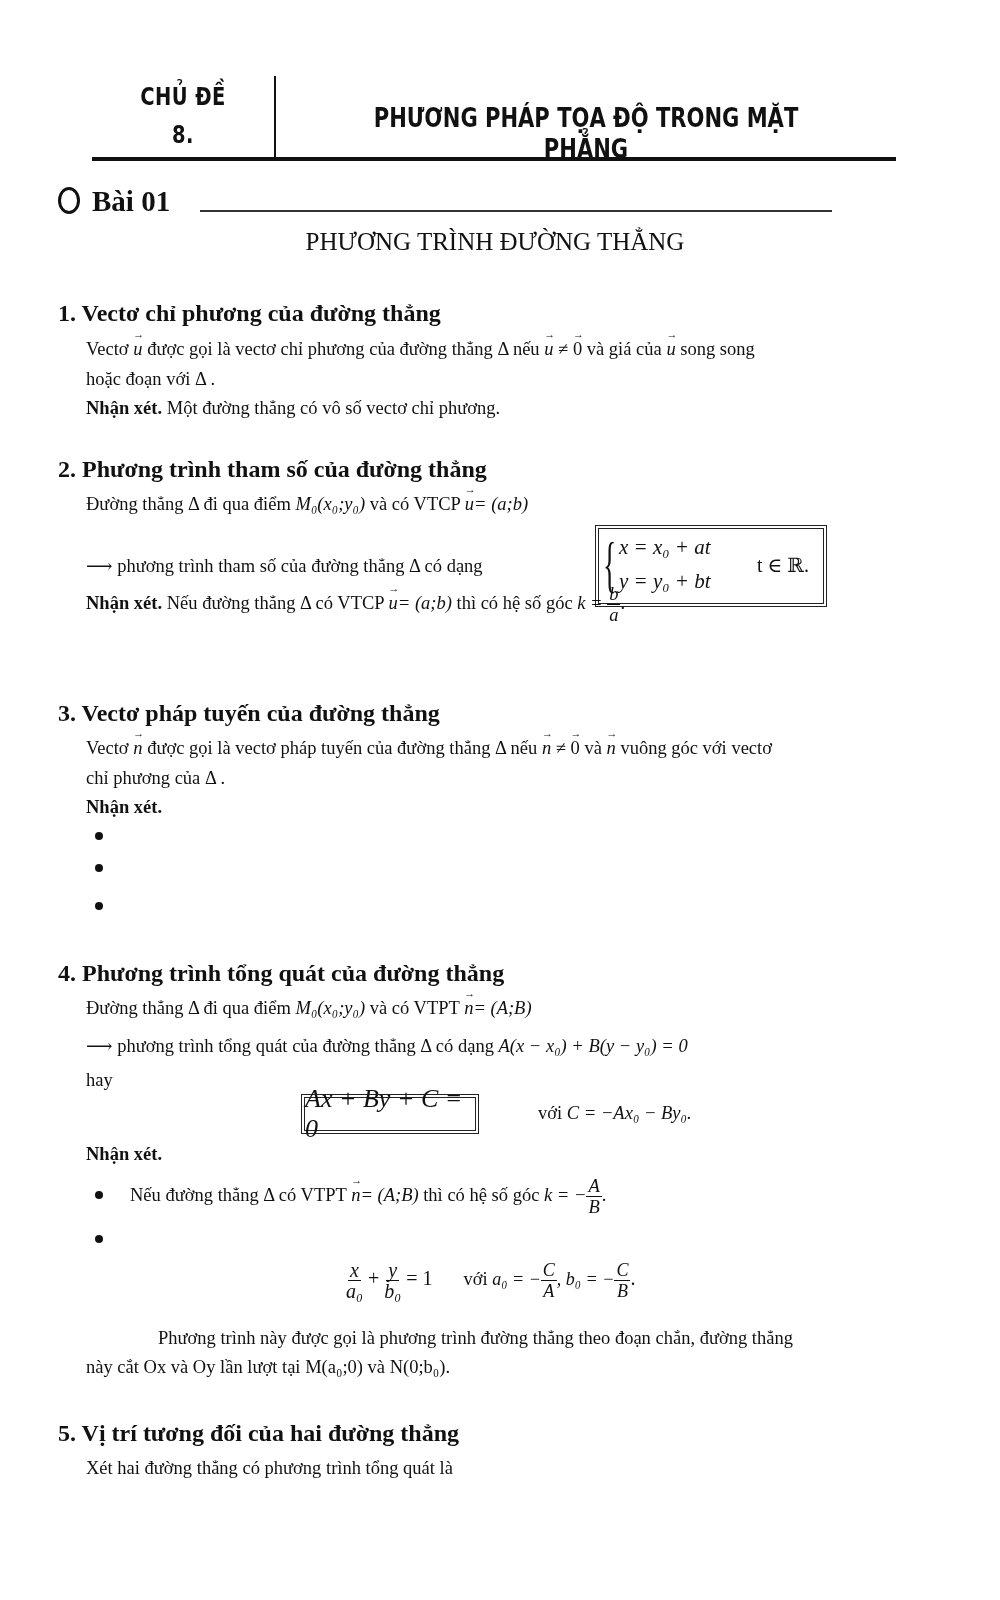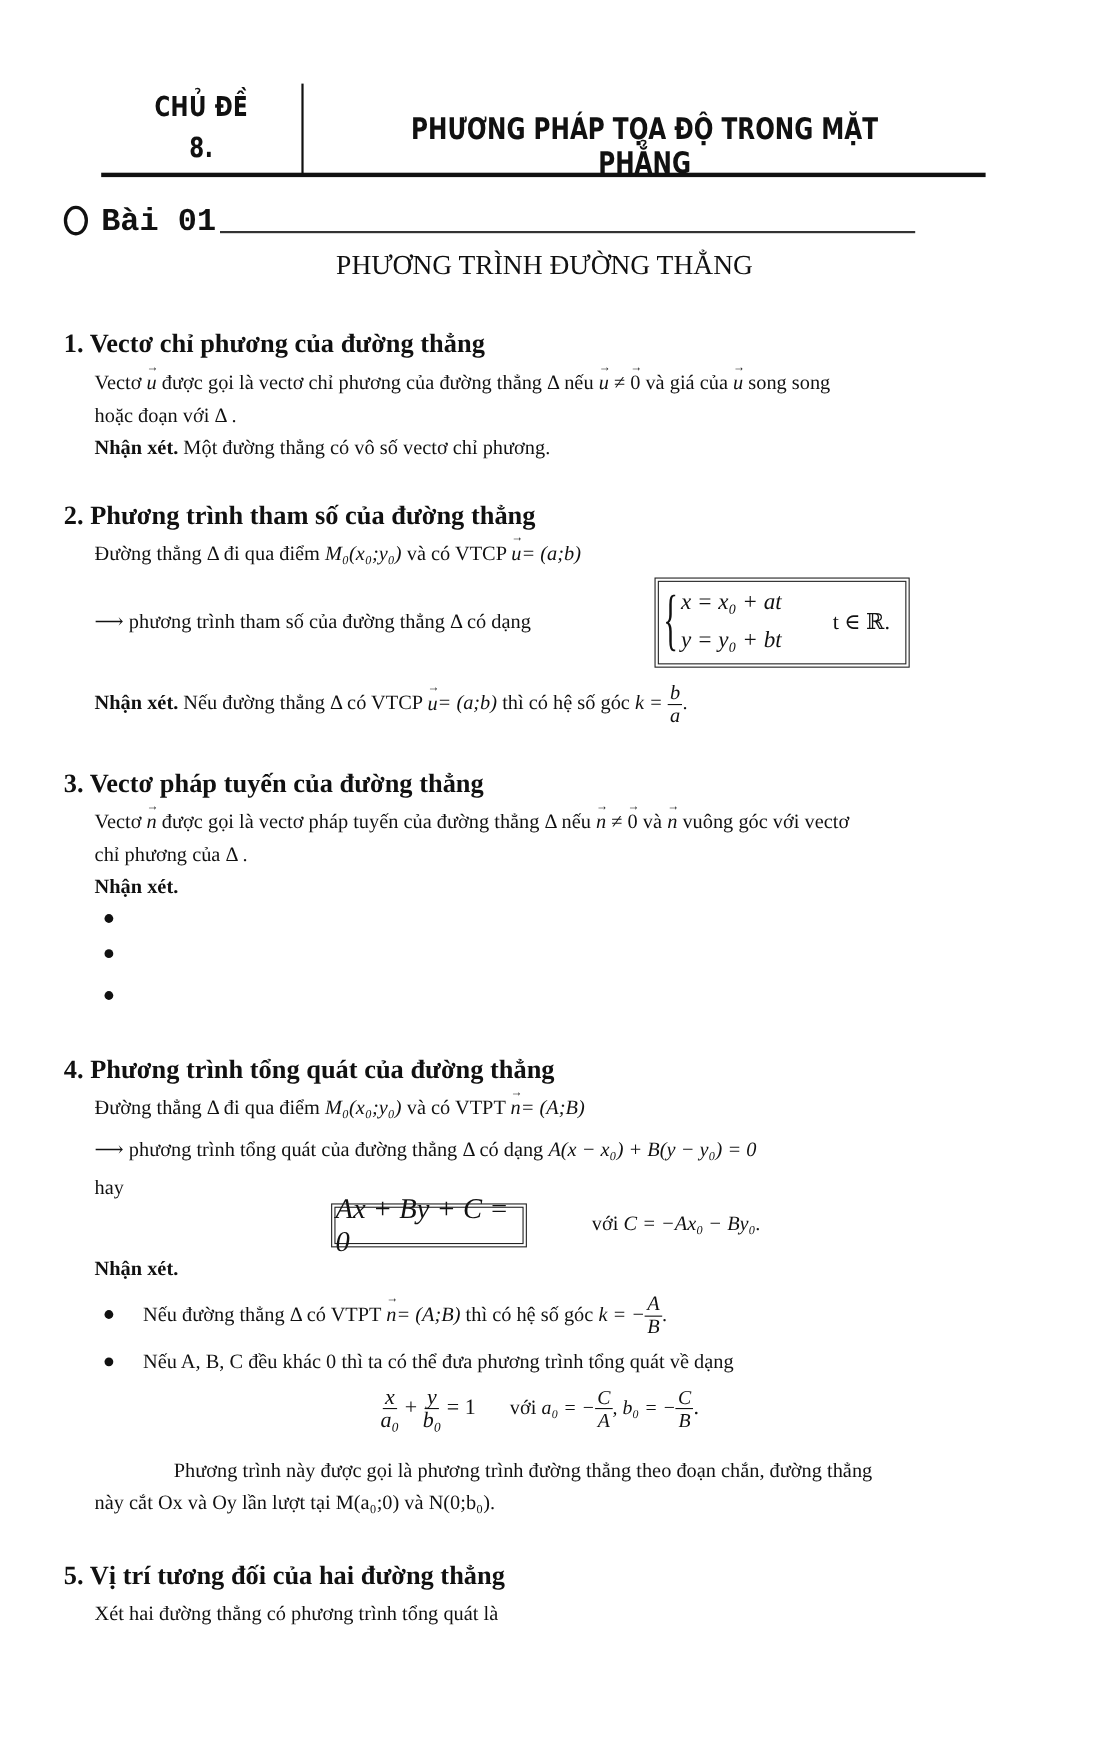--- a/index.html
+++ b/index.html
@@ -7,21 +7,21 @@
          font-family:"Liberation Serif","DejaVu Serif",serif; color:#111; }
   .abs { position:absolute; }
   .hdr-left { left:92px; top:78px; width:182px; text-align:center;
               font-family:"DejaVu Sans",sans-serif; font-weight:bold; font-size:25px;
               line-height:38px; transform:scaleX(0.78); transform-origin:center; letter-spacing:0.5px; }
   .hdr-vline { left:274px; top:76px; width:2px; height:82px; background:#111; }
   .hdr-title { left:276px; top:102px; width:620px; text-align:center;
                font-family:"DejaVu Sans",sans-serif; font-weight:bold; font-size:27px;
                transform:scaleX(0.78); transform-origin:center; }
   .hdr-hline { left:92px; top:157px; width:804px; height:4px; background:#111; }
-  .lesson { left:58px; top:185px; font-weight:bold; font-size:29px; display:flex; align-items:flex-end;font-family:Liberation Mono, monospace; }
+  .lesson { left:58px; top:185px; font-weight:bold; font-size:29px; display:flex; align-items:flex-end; }
   .lesson .circle { display:inline-block; width:16px; height:21px; border:3.5px solid #111;
                     border-radius:50%; margin-right:12px; margin-bottom:4px; }
   .lesson-line { left:200px; top:210px; width:632px; height:2px; background:#333; }
   .lesson-title { left:0; top:228px; width:990px; text-align:center; font-weight:normal; font-size:25px; }
   .sec { left:58px; font-weight:bold; font-size:24px; }
   .p { left:58px; font-size:18.5px; white-space:nowrap;margin-left:28px; }
   .i { font-style:italic; }
   .vec { position:relative; display:inline-block; font-style:italic; }
   .vec::before { content:"→"; position:absolute; top:-11px; left:0; font-size:11px; font-style:normal; }
   .bullet { left:95px; font-size:18.5px; white-space:nowrap; }
@@ -68,21 +68,21 @@
 <div class="abs p" style="top:494px">
   <span>Đường thẳng Δ đi qua điểm </span><span class="i">M₀(x₀;y₀)</span><span> và có VTCP </span><span class="vec">u</span><span class="i">= (a;b)</span>
 </div>
 <div class="abs p" style="top:555px">⟶ phương trình tham số của đường thẳng Δ có dạng</div>
 <div class="abs box sys">
   <span class="brace">{</span>
   <span class="l1">x = x₀ + at</span>
   <span class="l2">y = y₀ + bt</span>
   <span class="tr">t ∈ ℝ.</span>
 </div>
-<div class="abs p" style="top:620px">
+<div class="abs p" style="top:584px">
   <b>Nhận xét.</b><span> Nếu đường thẳng Δ có VTCP </span><span class="vec">u</span><span class="i">= (a;b)</span><span> thì có hệ số góc </span><span class="i">k = </span><span class="frac">
       <span class="n">b</span>
       <span>a</span>
     </span>.
 </div>
 
 <div class="abs sec" style="top:700px">3. Vectơ pháp tuyến của đường thẳng</div>
 <div class="abs p" style="top:738px">
   <span>Vectơ </span><span class="vec">n</span><span> được gọi là vectơ pháp tuyến của đường thẳng Δ nếu </span><span class="vec">n</span><span> ≠ </span><span class="vec" style="font-style:normal">0</span><span> và </span><span class="vec">n</span><span> vuông góc với vectơ</span>
 </div>
@@ -104,21 +104,21 @@
 <div class="abs p" style="left:510px;top:1103px">
   <span>với </span><span class="i">C = −Ax₀ − By₀.</span>
 </div>
 <div class="abs p" style="top:1144px;font-weight:bold">Nhận xét.</div>
 <div class="abs bullet" style="top:1176px">
   <span class="dot"></span><span>Nếu đường thẳng Δ có VTPT </span><span class="vec">n</span><span class="i">= (A;B)</span><span> thì có hệ số góc </span><span class="i">k = −</span><span class="frac">
       <span class="n">A</span>
       <span>B</span>
     </span>.
 </div>
-<div class="abs bullet" style="top:1229px"><span class="dot"></span><span>Nếu A, B, C đều khác 0 thì ta có thể đưa phương trình tổng quát về dạng</span></div>
+<div class="abs bullet" style="top:1229px"><span class="dot"></span></div>
 <div class="abs p" style="left:318px;top:1260px;font-size:20px">
   <span class="frac">
       <span class="n">x</span>
       <span>a₀</span>
     </span> +
   <span class="frac">
       <span class="n">y</span>
       <span>b₀</span>
     </span>
   <span>= 1</span>

